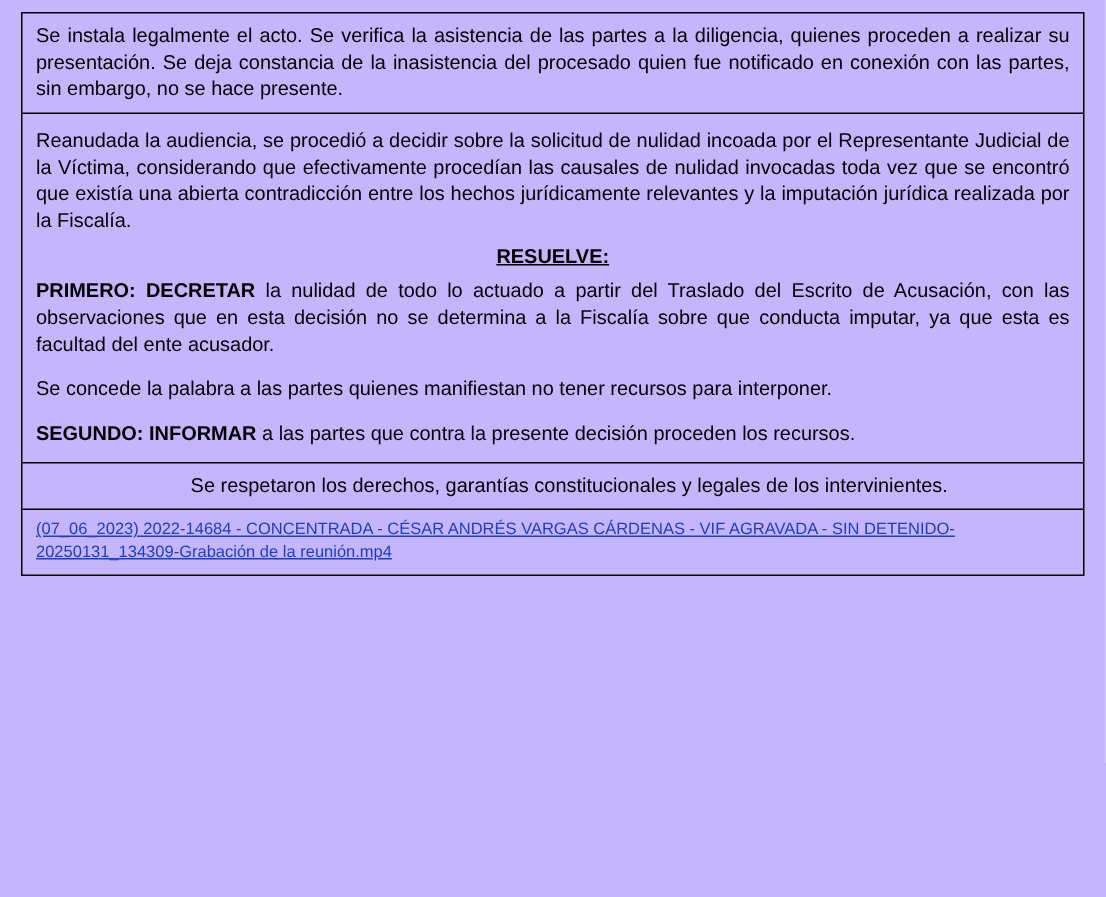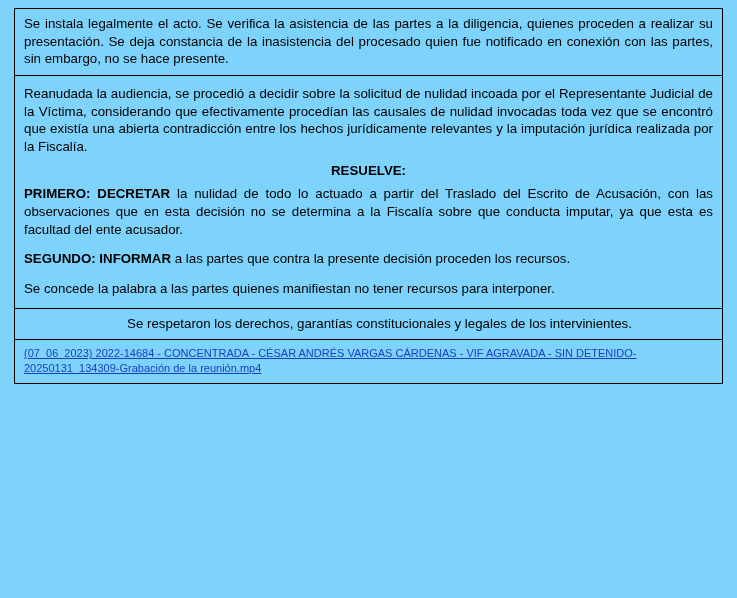--- a/index.html
+++ b/index.html
@@ -11,21 +11,21 @@
     width: 737px;
     height: 598px;
     font-family: "Liberation Sans", sans-serif;
     color: #000000;
   }
   .page {
     box-sizing: border-box;
     width: 737px;
     height: 598px;
     padding: 8px 14px 10px 14px;
-    background: #7dd3fc;
+    background: #c4b5fd;
   }
   .doc-table {
     box-sizing: border-box;
     width: 709px;
     border: 1px solid #000000;
     border-collapse: collapse;
   }
   .row {
     box-sizing: border-box;
     border-bottom: 1px solid #000000;
@@ -39,20 +39,21 @@
     line-height: 1.33;
     text-align: justify;
     margin: 0;
   }
   .para + .para {
     margin-top: 12px;
   }
   .center {
     text-align: center;
     font-weight: bold;
+    text-decoration: underline;
   }
   .bold {
     font-weight: bold;
   }
   .block-main {
     padding: 9px 9px 10px 9px;
   }
   .block-indent .para {
     text-indent: 22px;
     text-align: center;
@@ -87,23 +88,23 @@
 
 
       <div class="spacer-sm"></div>
 
       <p class="para center">RESUELVE:</p>
 
       <div class="spacer-sm"></div>
 
       <p class="para"><span class="bold">PRIMERO: DECRETAR</span><span> la nulidad de todo lo actuado a partir del Traslado del Escrito de Acusación, con las observaciones que en esta decisión no se determina a la Fiscalía sobre que conducta imputar, ya que esta es facultad del ente acusador.</span></p>
 
+      <p class="para">Se concede la palabra a las partes quienes manifiestan no tener recursos para interponer.</p>
+
       <p class="para"><span class="bold">SEGUNDO: INFORMAR</span><span> a las partes que contra la presente decisión proceden los recursos.</span></p>
-
-      <p class="para">Se concede la palabra a las partes quienes manifiestan no tener recursos para interponer.</p>
     </div>
 
 
     <div class="row block-indent">
       <p class="para">Se respetaron los derechos, garantías constitucionales y legales de los intervinientes.</p>
     </div>
 
     <div class="row link-row">
       <a class="filelink">(07_06_2023) 2022-14684 - CONCENTRADA - CÉSAR ANDRÉS VARGAS CÁRDENAS - VIF AGRAVADA - SIN DETENIDO-20250131_134309-Grabación de la reunión.mp4</a>
     </div>

